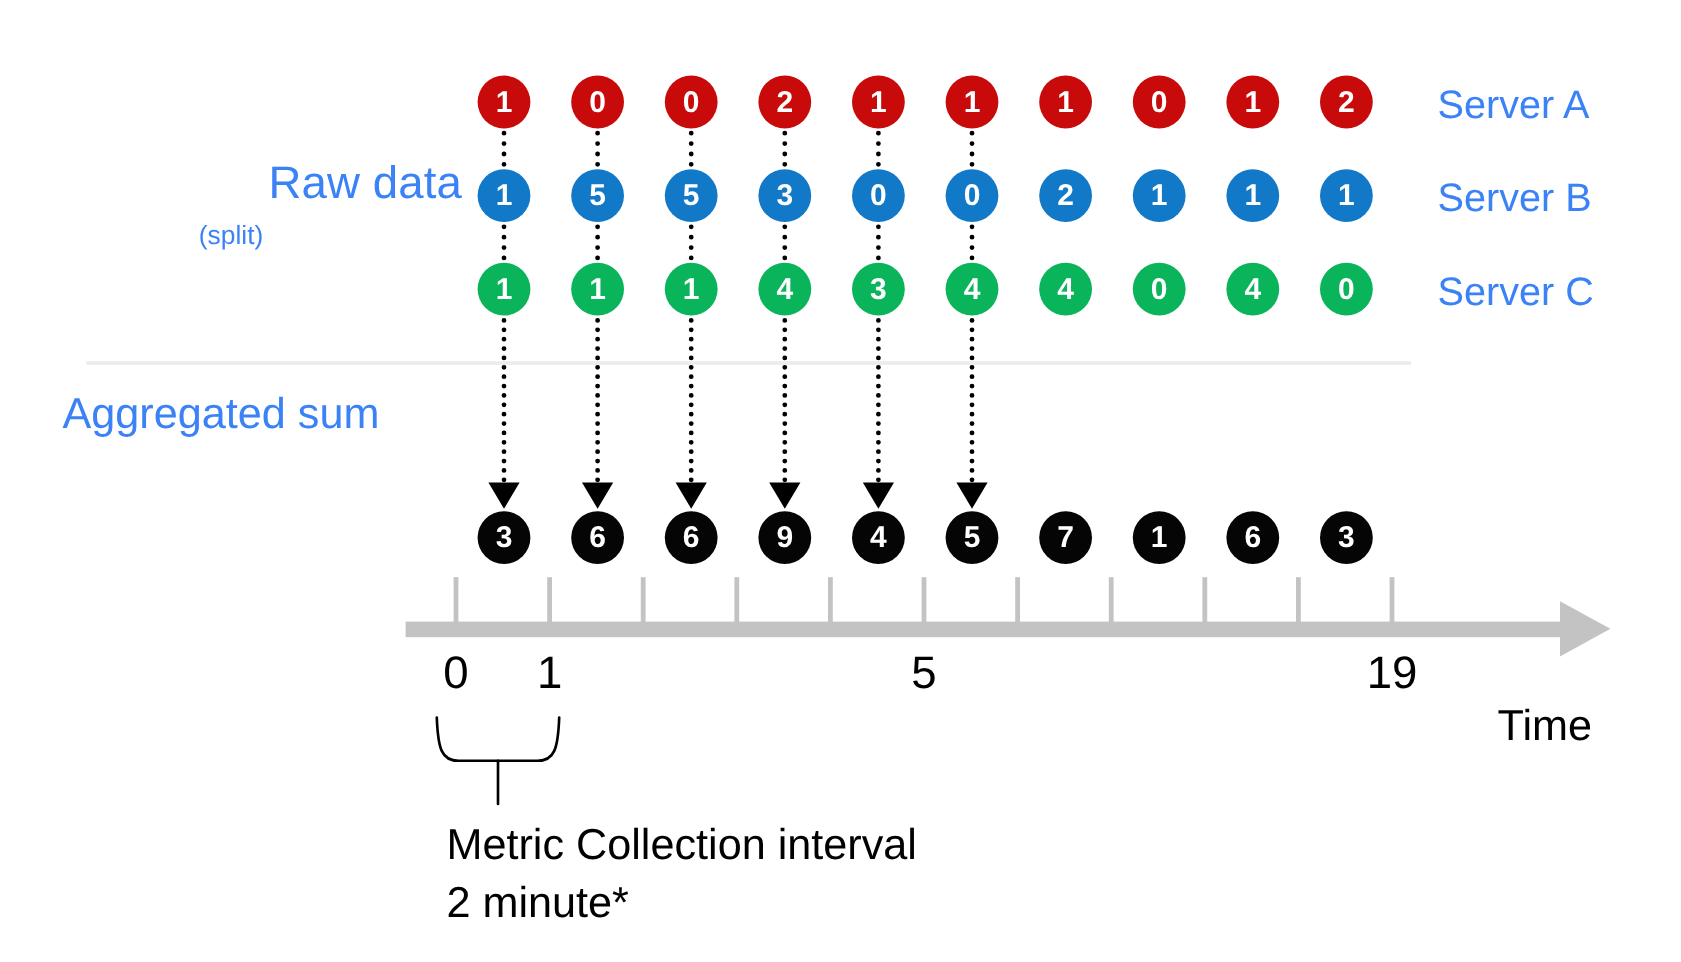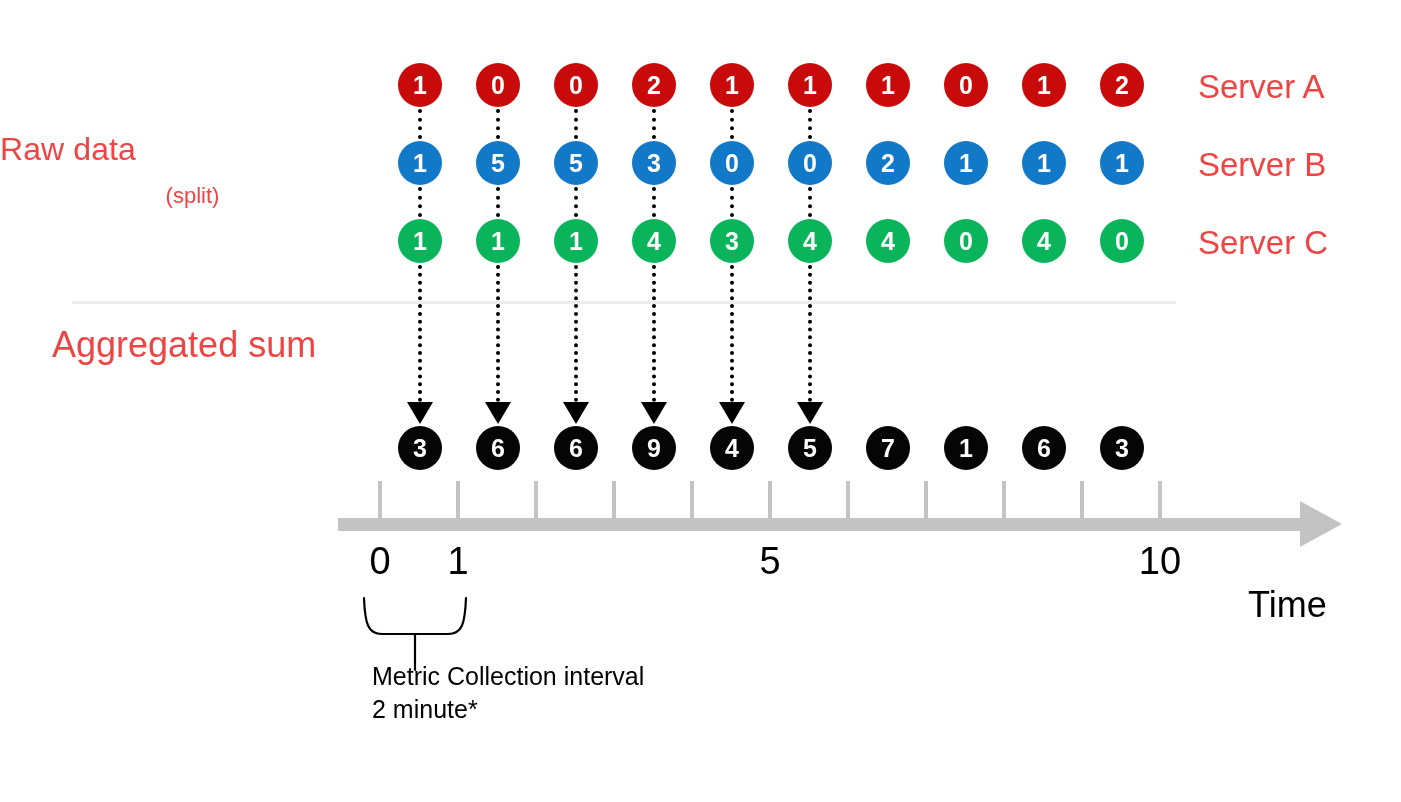--- a/index.html
+++ b/index.html
@@ -17,27 +17,27 @@
     width: 1401px;
     height: 802px;
     overflow: hidden;
     background: #ffffff;
   }
 
   
   .lbl {
     position: absolute;
     white-space: pre;
-    color: #ef4444;
+    color: #3b82f6;
     line-height: 1.18;
   }
   .lbl-rawdata {
     left: 0px; top: 131px; width: 385px;
-    text-align: left;
-    font-size: 32px;
+    text-align: right;
+    font-size: 38px;
     letter-spacing: .1px;
   }
   .lbl-split {
     left: 0px; top: 183px; width: 385px;
     text-align: center;
     font-size: 22px;
   }
   .lbl-agg {
     left: 52px; top: 324px;
     font-size: 36px;
@@ -64,22 +64,22 @@
     top: 540px;
   }
   .lbl-time {
     position: absolute;
     left: 1248px; top: 584px;
     font-size: 36px;
   }
 
   .lbl-mci {
     position: absolute;
-    left: 372px; top: 660px;
-    font-size: 25px;
+    left: 372px; top: 680px;
+    font-size: 36px;
     line-height: 1.33;
   }
 
   
   .row {
     position: absolute;
     left: 0; top: 0;
     width: 100%; height: 0;
   }
   .dot {
@@ -258,21 +258,21 @@
       <div class="axis-tick" style="left: 848px;"></div>
       <div class="axis-tick" style="left: 926px;"></div>
       <div class="axis-tick" style="left: 1004px;"></div>
       <div class="axis-tick" style="left: 1082px;"></div>
       <div class="axis-tick" style="left: 1160px;"></div>
     </div>
   <div id="axis-labels">
       <div class="tick-label" style="left: 380px;">0</div>
       <div class="tick-label" style="left: 458px;">1</div>
       <div class="tick-label" style="left: 770px;">5</div>
-      <div class="tick-label" style="left: 1160px;">10</div>
+      <div class="tick-label" style="left: 1160px;">19</div>
     </div>
 
   <div class="lbl-time">Time</div>
 
   <svg class="brace" viewBox="0 0 110 76">
     <path d="M4 2 C 5 28, 8 38, 22 38 L 88 38 C 102 38, 105 28, 106 2" fill="none" stroke="#000000" stroke-width="2.2" stroke-linecap="round"></path>
     <path d="M55 38 L 55 74" fill="none" stroke="#000000" stroke-width="2.2" stroke-linecap="round"></path>
   </svg>
 
   <div class="lbl-mci">

